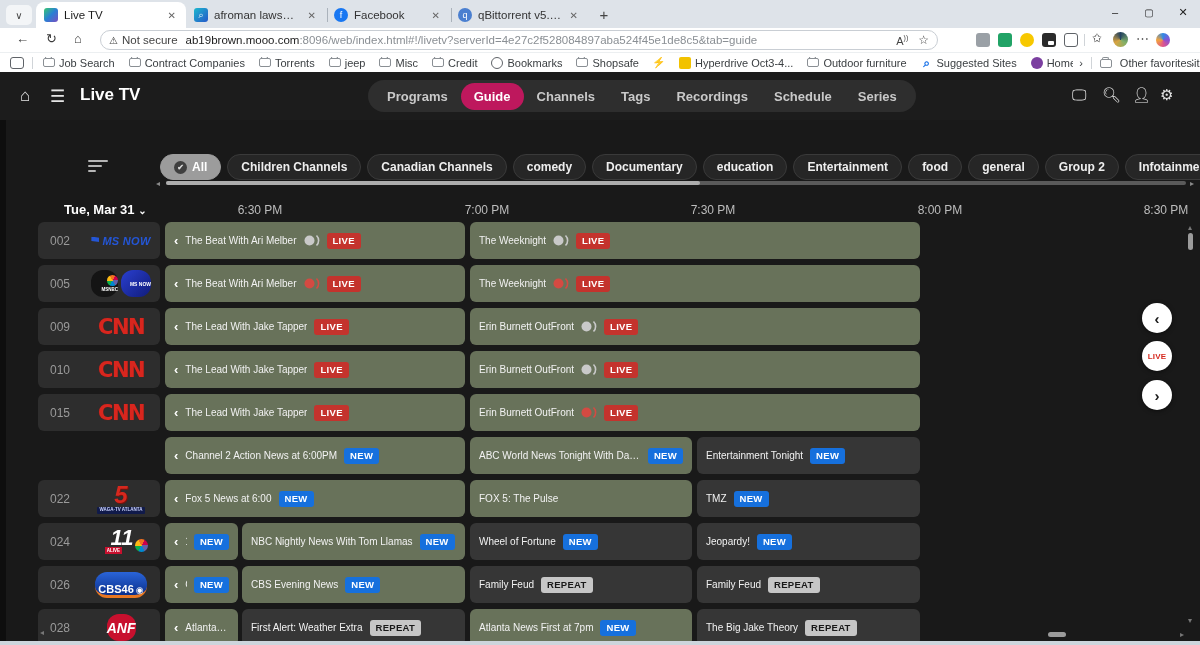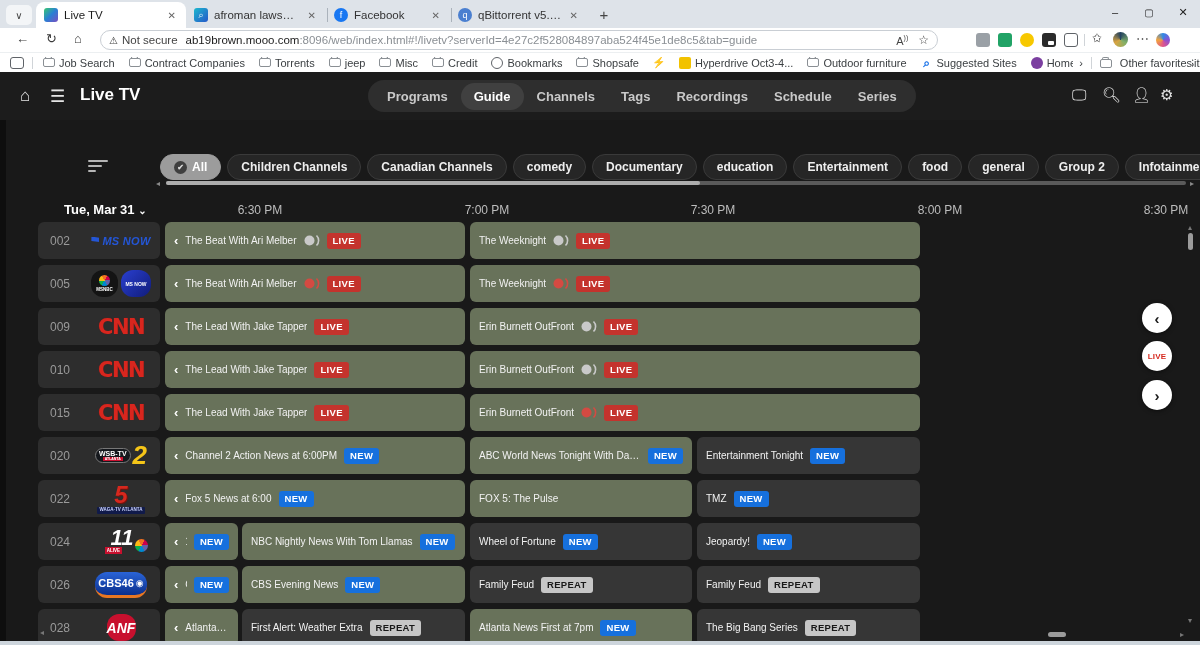--- a/index.html
+++ b/index.html
@@ -49,21 +49,21 @@
   .vsep { width:1px; height:12px; background:#d0d4d8; }
   
   #page { position:absolute; left:0; top:72px; width:1200px; height:573px; background:#191919; overflow:hidden; }
   #leftstrip { position:absolute; left:0; top:0; width:6px; height:573px; background:#0e0e0e; }
   #apphead { position:absolute; left:0; top:0; width:1200px; height:48px; background:#1c1c1c; }
   .hic { position:absolute; top:14px; color:#e4e4e4; font-size:17px; }
   #apptitle { position:absolute; left:80px; top:13px; color:#fff; font-size:17px; font-weight:bold; }
   #navtabs { position:absolute; left:368px; top:8px; height:32px; background:#2e2e2e; border-radius:16px;
     display:flex; align-items:center; padding:0 6px; }
   .ntab { padding:6px 13px; font-size:13px; font-weight:bold; color:#c9c9c9; border-radius:14px; }
-  .ntab.active { background:#404040; color:#fff; }
+  .ntab.active { background:#be185d; color:#fff; }
   
   #sorticon { position:absolute; left:88px; top:88px; width:20px; height:14px; }
   #sorticon div { background:#b5b5b5; height:2px; margin-bottom:3px; border-radius:1px; }
   #chips { position:absolute; left:160px; top:82px; width:1040px; height:27px; display:flex; gap:6px;
     overflow:hidden; }
   .chip { height:26px; padding:0 13px; border-radius:14px; background:#262626; border:1px solid #3a3a3a;
     color:#eee; font-size:12px; font-weight:bold; display:flex; align-items:center; gap:5px; white-space:nowrap; flex:none; }
   .chip.active { background:#9c9c9c; border-color:#9c9c9c; color:#fff; }
   .chk { width:13px; height:13px; border-radius:50%; background:#3f3f3f; color:#ddd; font-size:8px;
     display:flex; align-items:center; justify-content:center; }
@@ -89,21 +89,21 @@
   .cell .ct { color:#f2f2f2; font-size:10px; white-space:nowrap; overflow:hidden; text-overflow:ellipsis; }
   .badge { flex:none; font-size:9.5px; font-weight:bold; border-radius:3px; padding:2.5px 6px; letter-spacing:.3px; }
   .b-live { background:#c4332d; color:#fff; }
   .b-new { background:#1670dd; color:#fff; }
   .b-rep { background:#c6c6c6; color:#191919; }
   .rec { flex:none; display:flex; align-items:center; }
   
   .lg-msnow { color:#2456d6; font-weight:bold; font-style:italic; font-size:11px; display:flex;
     align-items:center; gap:3px; letter-spacing:.3px; }
   .flagic { width:8px; height:8px; background:#2456d6; clip-path:polygon(0 0,100% 15%,100% 70%,0 55%,0 100%,0 0); }
-  .tile { border-radius:12px; display:flex; flex-direction:column; align-items:center; justify-content:center; }
+  .tile { border-radius:12px; display:flex; flex-direction:column; align-items:flex-end; justify-content:center; }
   .pk { border-radius:50%; background:conic-gradient(from -90deg,#fdb913 0 60deg,#f37021 0 120deg,
     #cc004c 0 180deg,#6460aa 0 240deg,#0089d0 0 300deg,#0db14b 0 360deg); }
   .lg-cnn { color:#d8261e; font-size:21px; font-weight:800; letter-spacing:-1.5px;
     text-shadow:0 0 1px #7c1a16; font-family:"DejaVu Sans", sans-serif; }
   .mini { color:#fff; font-weight:bold; }
   .lg-fox5 { display:flex; flex-direction:column; align-items:center; line-height:1; }
   .lg-fox5 .five { color:#d6281e; font-size:24px; font-weight:800; font-style:italic; text-shadow:1px 1px 0 #7a120c; }
   .lg-fox5 .call { color:#3a55d0; font-size:4.5px; font-weight:bold; background:#101a4a; color:#cfd6ff; padding:1px 3px; border-radius:1px; }
   .lg-11 { display:flex; align-items:flex-end; gap:2px; }
   .lg-11 .el { color:#fff; font-size:22px; font-weight:800; line-height:.8; font-style:italic;margin-left:17px; }
@@ -466,30 +466,20 @@
           <div class="rec">
             <svg width="16" height="13">
               <circle cx="5.5" cy="6.5" r="5" fill="#d44a42"></circle>
               <path d="M12.5 1.5 a7 7 0 0 1 0 10" stroke="#d44a42" stroke-width="1.6" fill="none"></path>
             </svg>
           </div>
           <div class="badge b-live">LIVE</div>
         </div>
       </div>
       <div class="grow" style="top: 215px;">
-        <div class="chtile">
-          <div class="chnum">020</div>
-          <div class="chlogo">
-            <div class="tile" style="background: rgb(21, 24, 29); border: 1px solid rgb(119, 119, 119); padding: 1px 3px;">
-              <div class="mini" style="font-size: 7px;">WSB-TV</div>
-              <div style="background: rgb(200, 16, 46); color: rgb(255, 255, 255); font-size: 3.5px; font-weight: bold; padding: 0px 2px;">ATLANTA</div>
-            </div>
-            <div style="color: rgb(245, 197, 24); font-size: 26px; font-weight: 800; font-style: italic; margin-left: 2px; line-height: 0.9;">2</div>
-          </div>
-        </div>
         <div class="cell news" style="left: 165px; width: 300px;">
           <div class="arr">‹</div>
           <div class="ct">Channel 2 Action News at 6:00PM</div>
           <div class="badge b-new">NEW</div>
         </div>
         <div class="cell news" style="left: 470px; width: 222px;">
           <div class="ct">ABC World News Tonight With David M...</div>
           <div class="badge b-new">NEW</div>
         </div>
         <div class="cell dark" style="left: 697px; width: 223px; text-align: center;">
@@ -594,21 +584,21 @@
         </div>
         <div class="cell dark" style="left: 242px; width: 223px;">
           <div class="ct">First Alert: Weather Extra</div>
           <div class="badge b-rep">REPEAT</div>
         </div>
         <div class="cell news" style="left: 470px; width: 222px;">
           <div class="ct">Atlanta News First at 7pm</div>
           <div class="badge b-new">NEW</div>
         </div>
         <div class="cell dark" style="left: 697px; width: 223px;">
-          <div class="ct">The Big Bang Series</div>
+          <div class="ct">The Big Jake Theory</div>
           <div class="badge b-rep">REPEAT</div>
         </div>
       </div>
     </div>
 
   <div class="fab" style="top:231px;">
       <span class="ch">‹</span>
     </div>
   <div class="fab" style="top:269px;">
       <span class="lv">LIVE</span>

